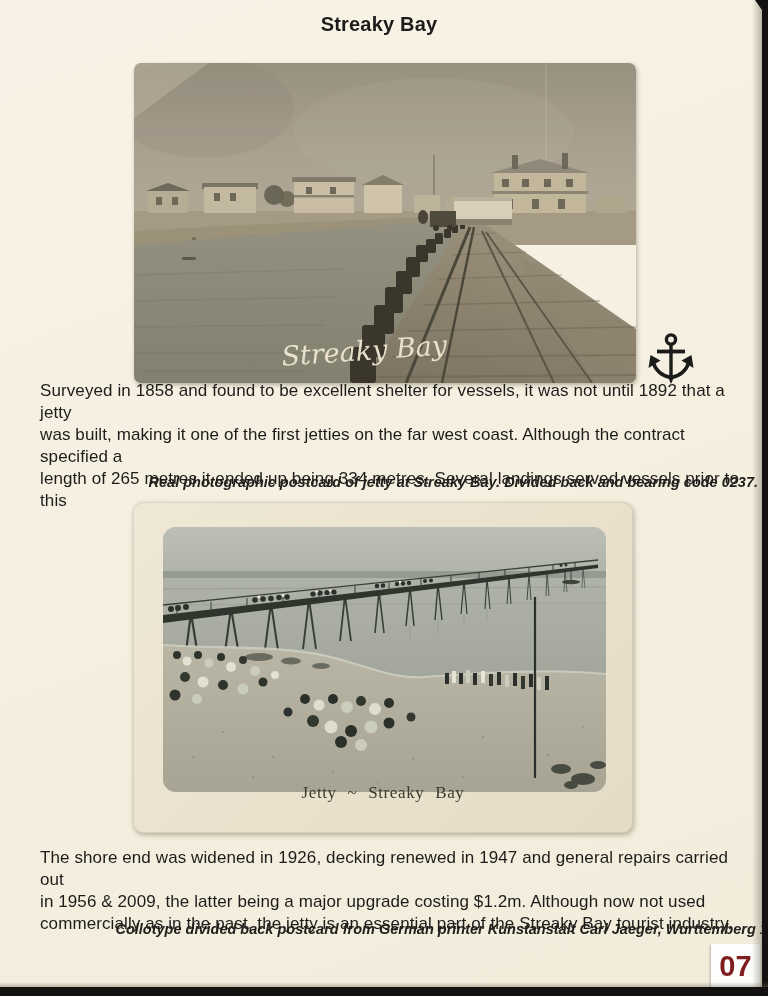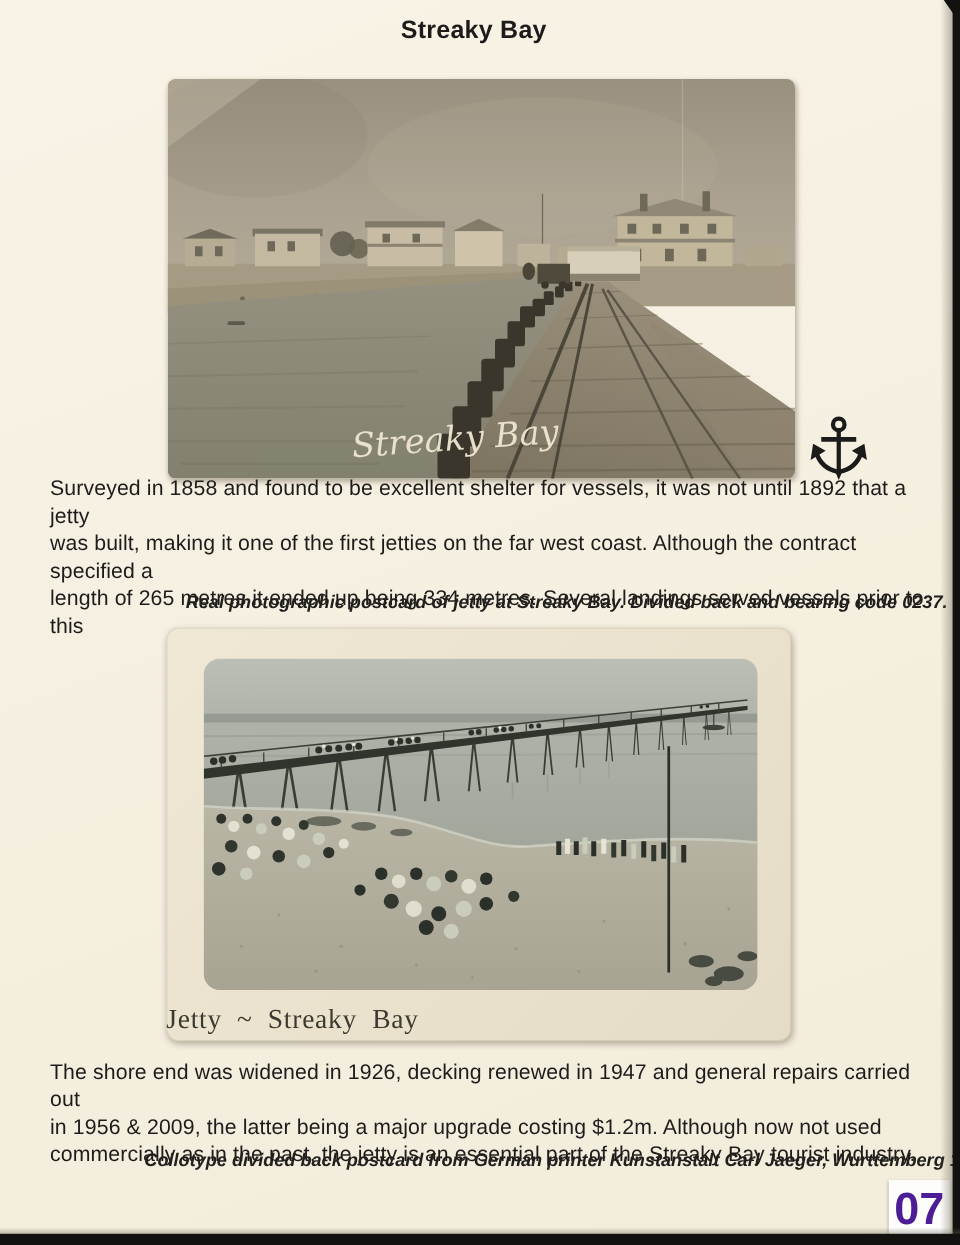--- a/index.html
+++ b/index.html
@@ -52,30 +52,30 @@
     background-image:linear-gradient(135deg,#efe8d5 0%,#e9e1cc 60%,#e4dcc6 100%);
     border-radius:10px;
     box-shadow:1px 2px 5px rgba(60,50,30,.35), inset 0 0 0 1px rgba(120,110,85,.15);
   }
   .postcard-img{
     position:absolute;left:30px;top:25px;width:443px;height:265px;
     border-radius:13px;overflow:hidden;
     box-shadow:inset 0 0 4px rgba(60,60,50,.4);
   }
   .postcard-caption{
-    position:absolute;left:0;top:300px;width:500px;
+    position:absolute;left:0;top:281px;width:500px;text-align:center;
     font-family:"Liberation Serif",serif;
-    font-size:22px;color:#3b3a31;word-spacing:6px;letter-spacing:.6px;
+    font-size:17px;color:#3b3a31;word-spacing:6px;letter-spacing:.6px;
   }
   
   .page-num{
     position:absolute;left:711px;top:944px;width:49px;height:45px;
     background:#fdfdfb;
     display:flex;align-items:center;justify-content:center;
-    font-size:36px;font-weight:bold;color:#4c1d95;
+    font-size:29px;font-weight:bold;color:#7f1d1d;
     box-shadow:-1px 1px 2px rgba(60,50,30,.3);
   }
   
   .edge-right-shade{
     position:absolute;top:0;right:6px;width:10px;height:100%;
     background:linear-gradient(to right,rgba(110,105,90,0),rgba(110,105,90,.45));
   }
   .edge-right{
     position:absolute;top:0;right:0;width:6px;height:100%;background:#141210;
   }

